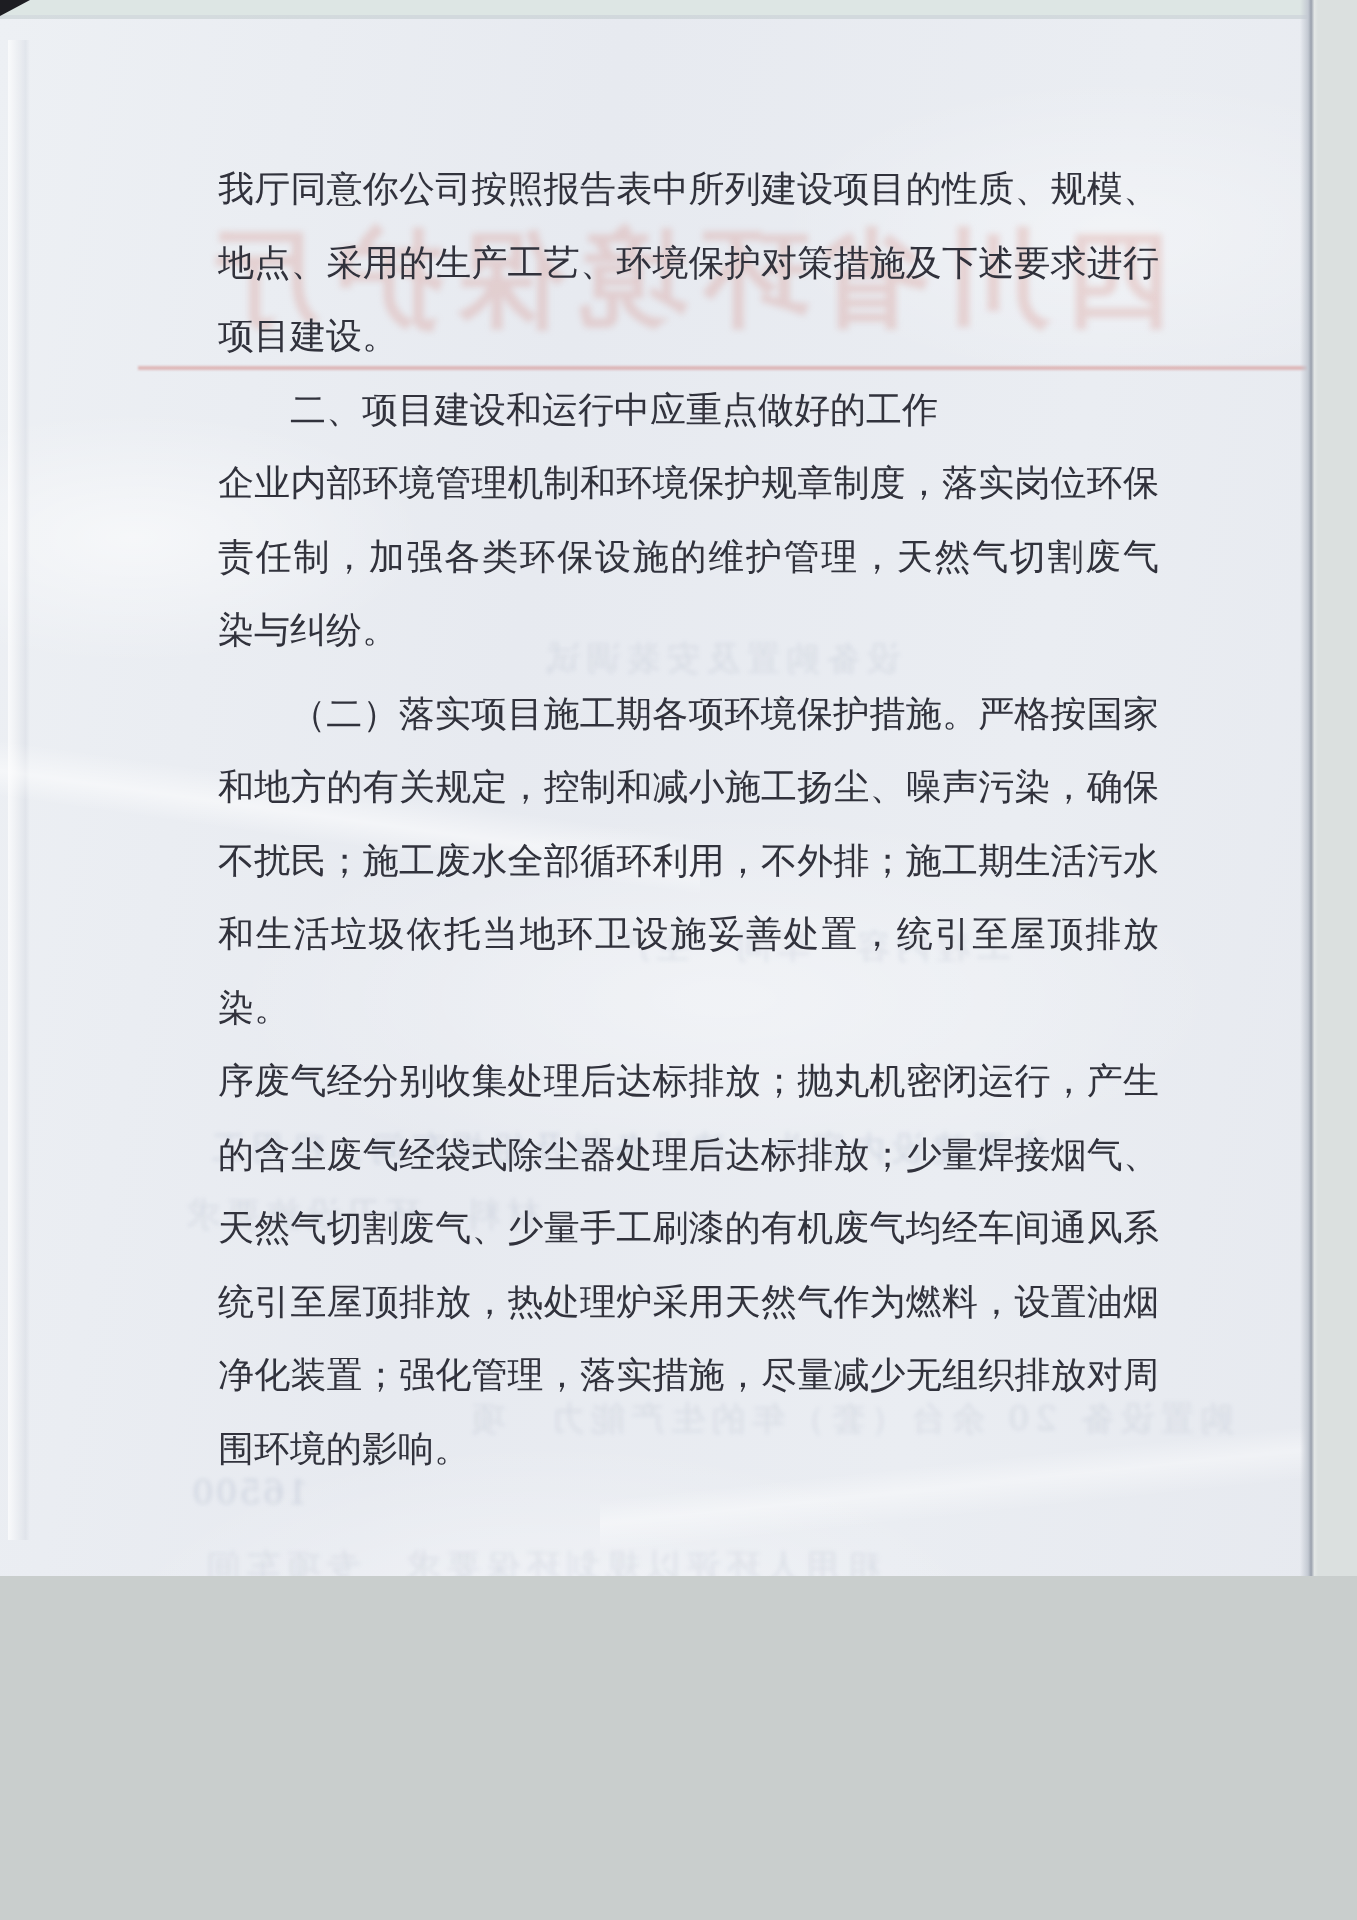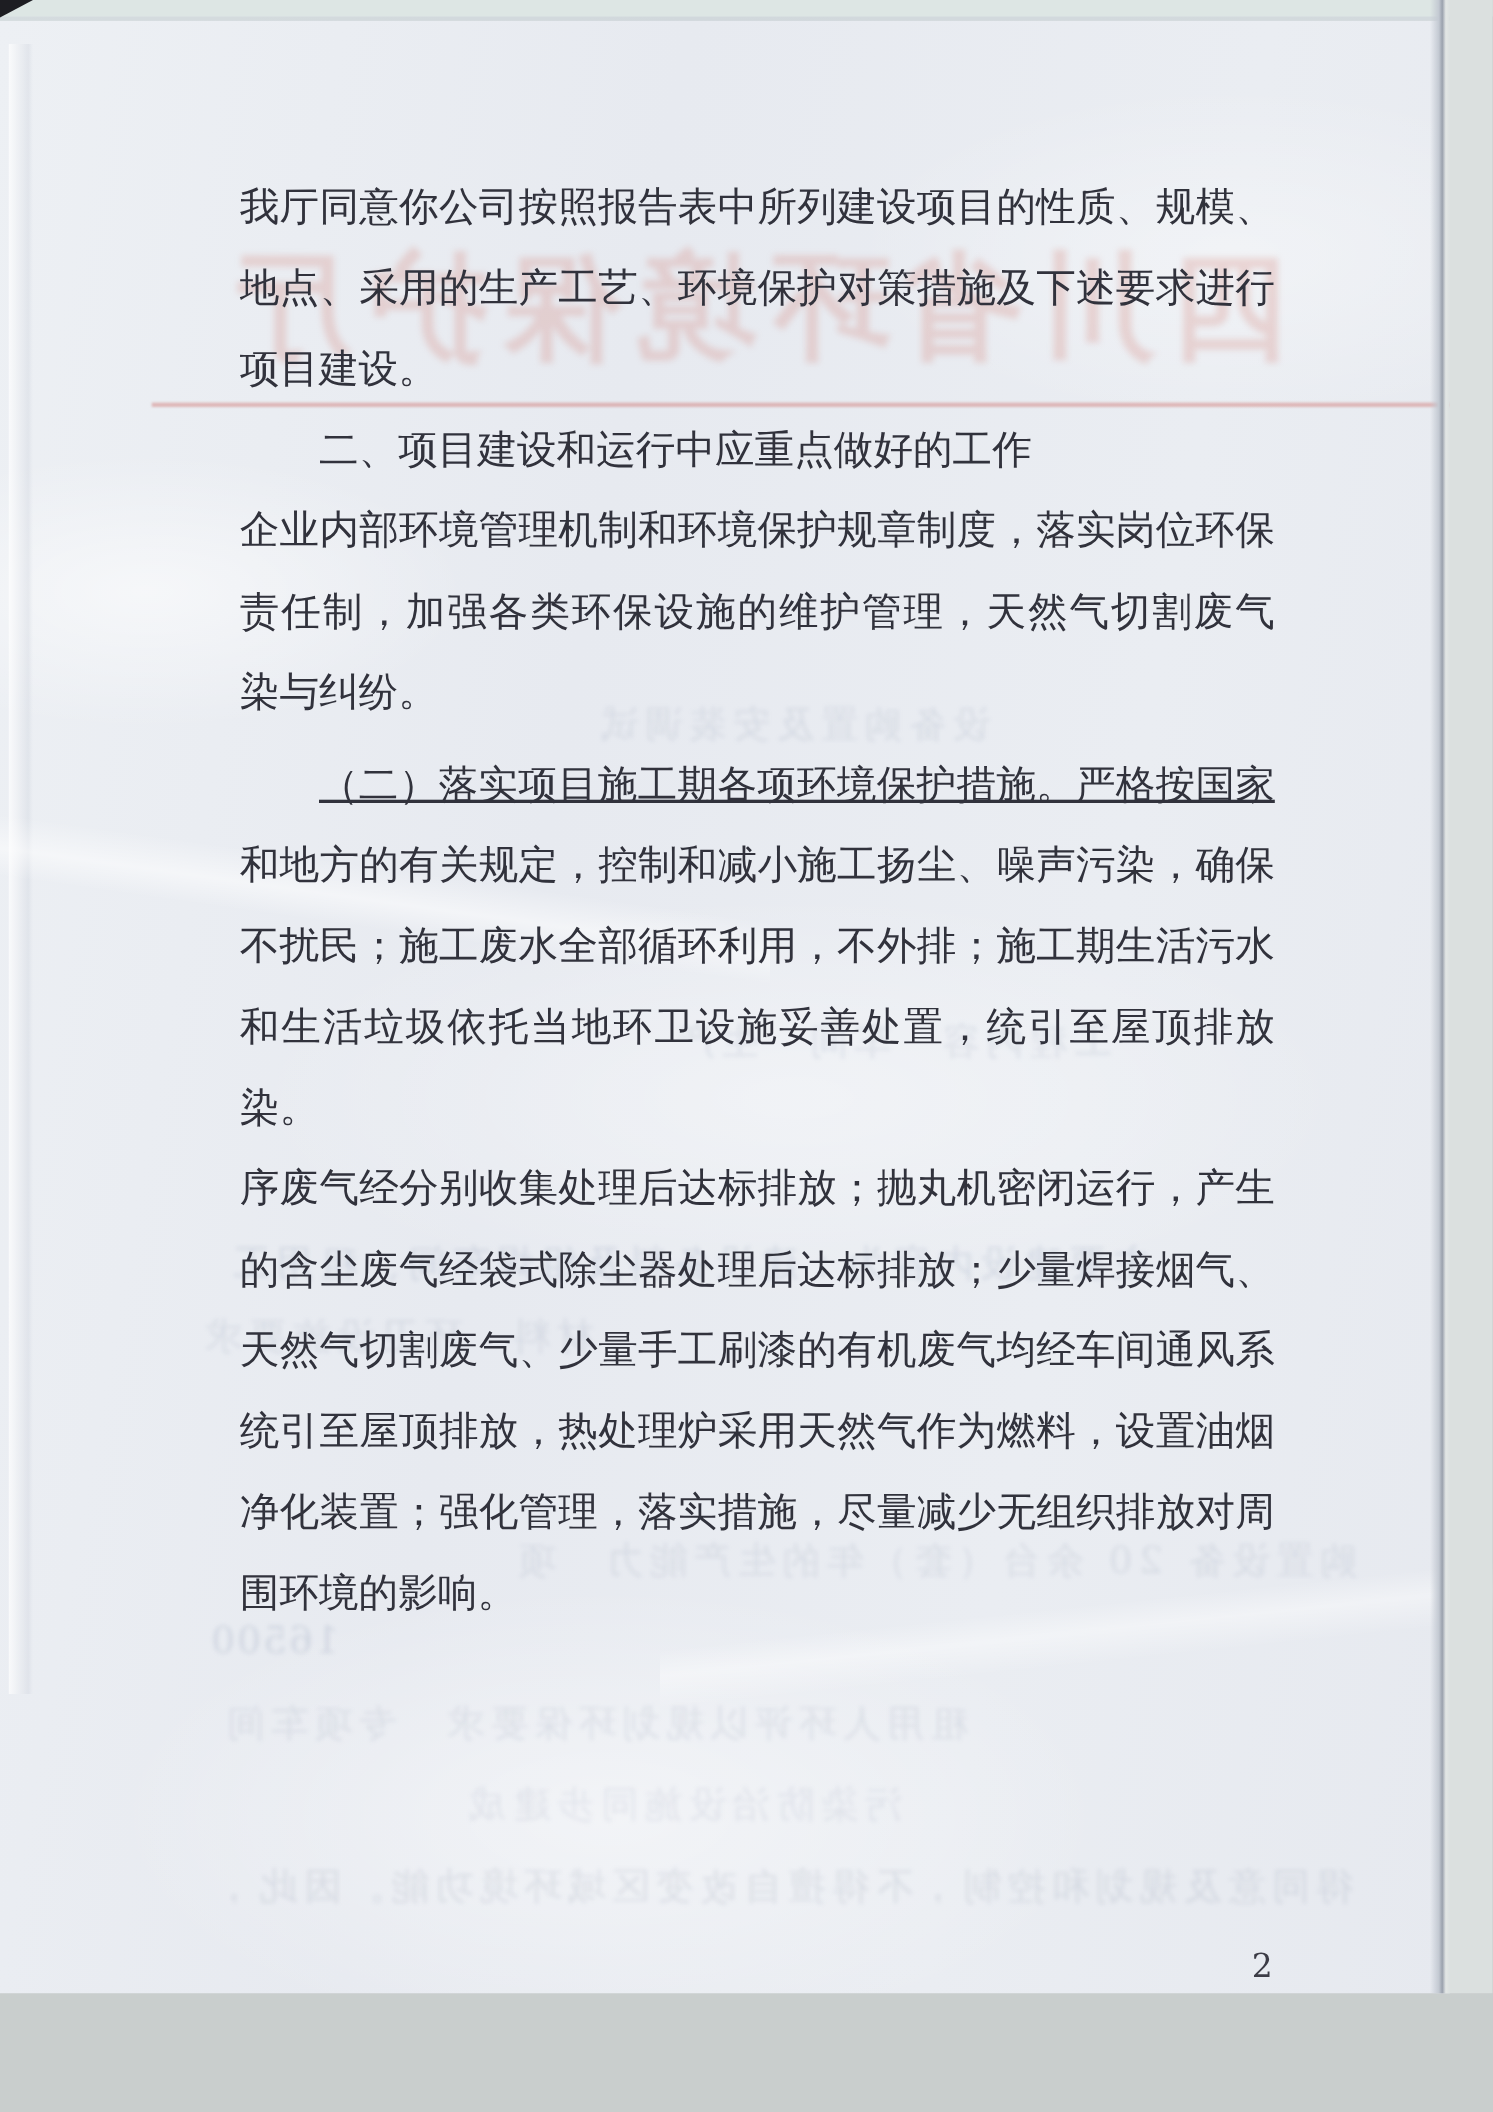--- a/index.html
+++ b/index.html
@@ -1,17 +1,17 @@
 <!DOCTYPE html>
 <html><head>
 <meta charset="utf-8">
 <style>
   html,body{margin:0;padding:0;background:#c9cecd;}
   .scan{
-    position:relative;width:1357px;height:1812px;overflow:hidden;
+    position:relative;width:1357px;height:1576px;overflow:hidden;
     font-family:"DejaVu Serif","Liberation Serif",serif;
   }
   
   .paper{
     position:absolute;left:0;top:0;width:1318px;height:1920px;
     background:
       radial-gradient(ellipse 420px 180px at 10% 28%, rgba(255,255,255,.55), transparent 70%),
       radial-gradient(ellipse 700px 260px at 55% 52%, rgba(255,255,255,.38), transparent 72%),
       radial-gradient(ellipse 650px 300px at 42% 86%, rgba(255,255,255,.45), transparent 70%),
       radial-gradient(ellipse 500px 220px at 85% 12%, rgba(255,255,255,.35), transparent 70%),
@@ -56,21 +56,21 @@
   .bf8{left:420px;top:1618px;color:rgba(96,112,152,.10);}
   .bf9{left:190px;top:1692px;color:rgba(110,120,150,.15);}
   
   .content{position:absolute;left:218px;top:152px;width:941px;color:#31323c;}
   .line{
     height:73.5px;line-height:73.5px;font-size:36px;overflow:hidden;
     text-align:justify;letter-spacing:0;
   }
   .line.j{text-align-last:justify;}
   .line.ind{padding-left:72px;}
-  .line.gap{margin-top:10px;text-decoration:underline;}
+  .line.gap{margin-top:10px;}
   .page-number{position:absolute;left:1138px;top:1770px;font-size:30px;color:#3c3c46;}
 </style>
 </head>
 <body>
 
 <div class="scan">
   <div class="paper"></div>
   <div class="crease1"></div>
   <div class="crease2"></div>
   <div class="crease3"></div>

